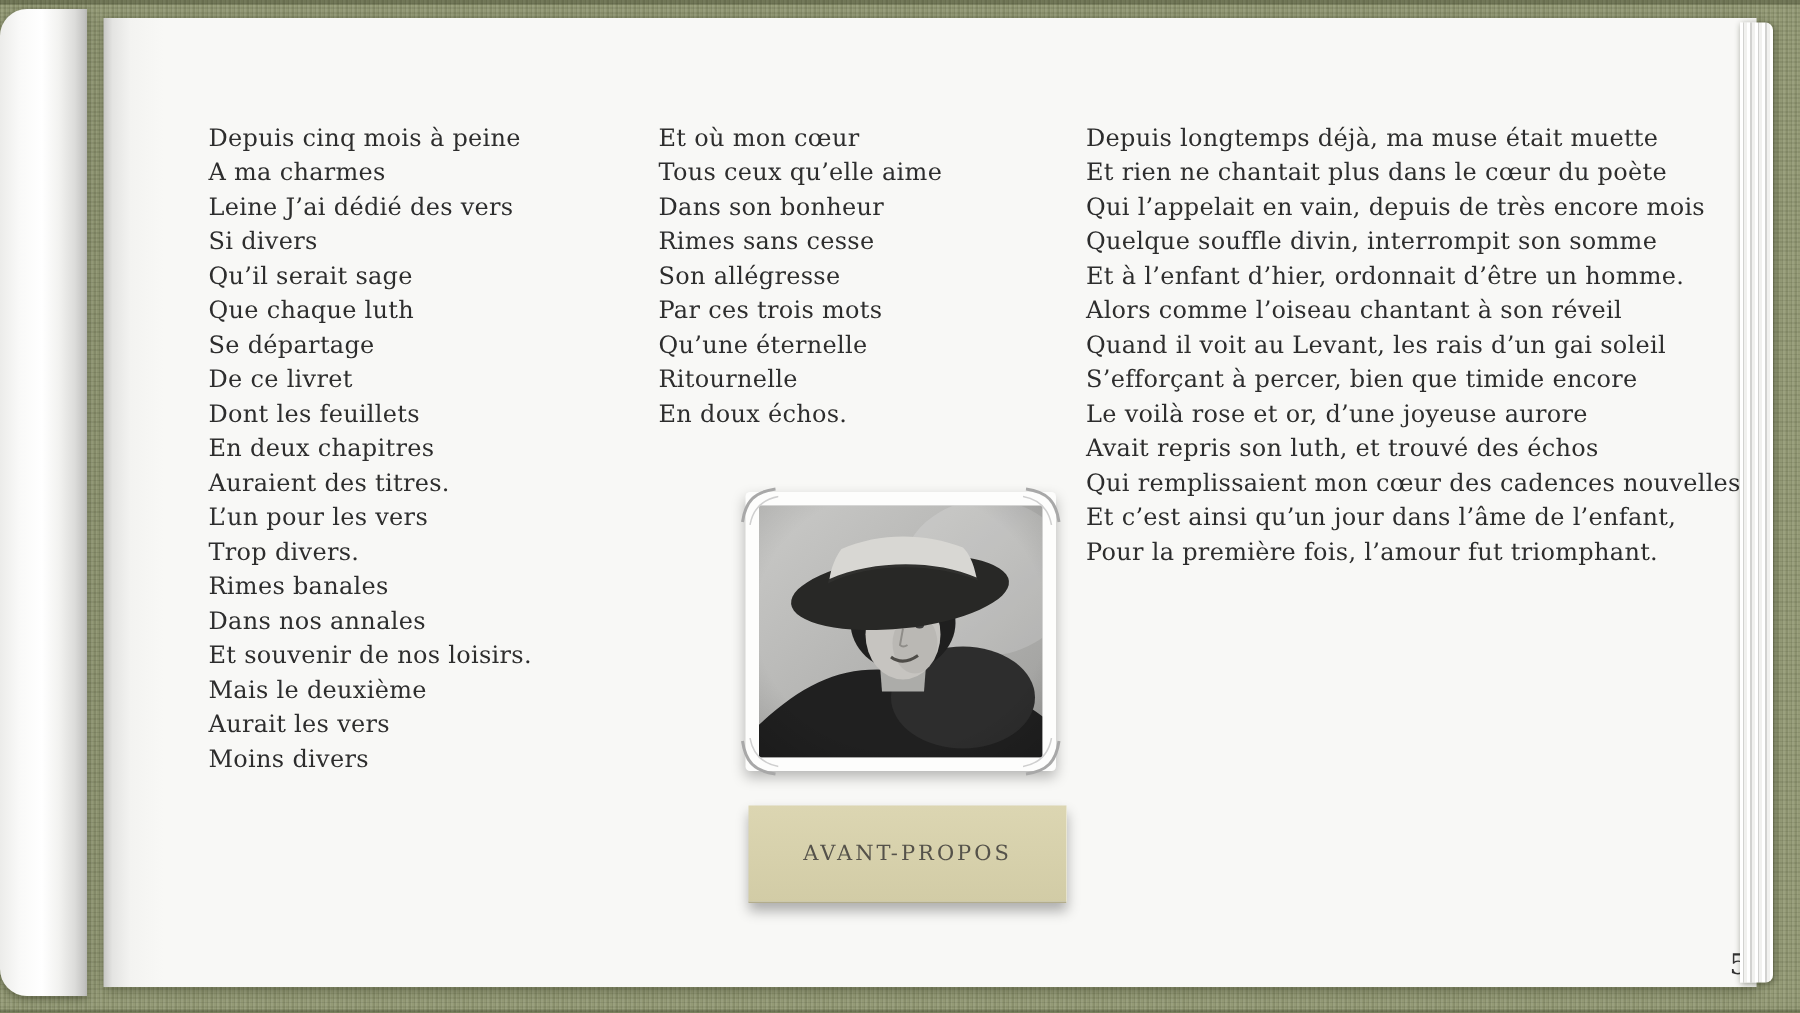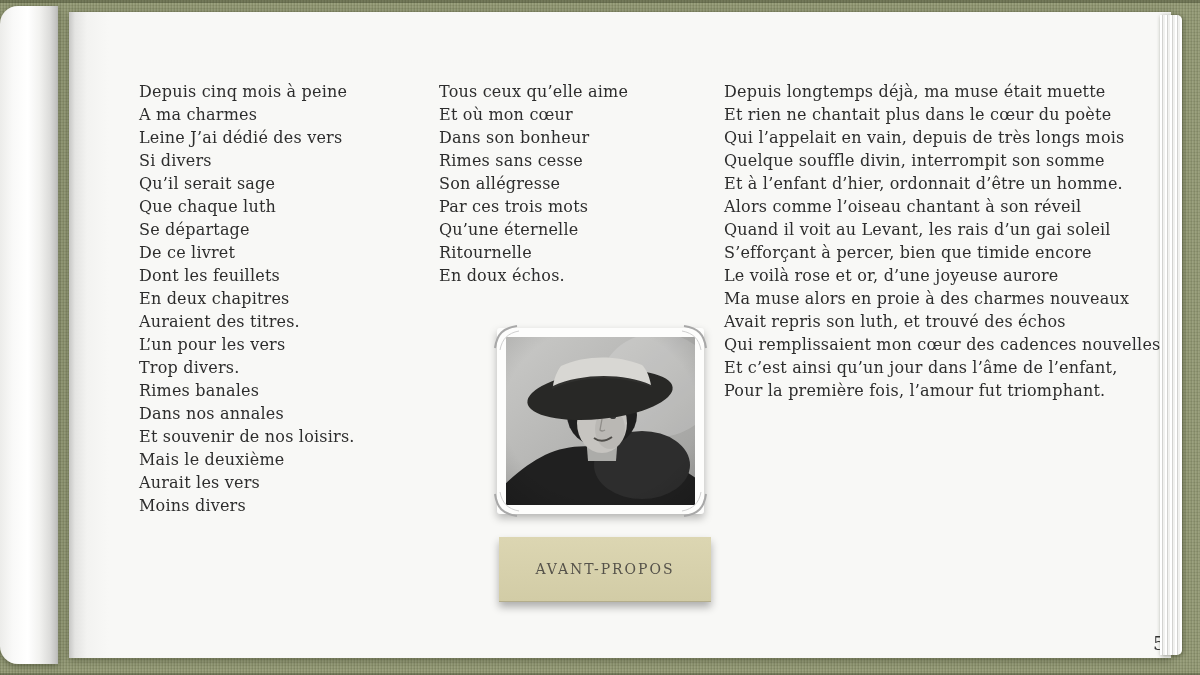--- a/index.html
+++ b/index.html
@@ -99,41 +99,40 @@
         <div class="poem-line">L’un pour les vers</div>
         <div class="poem-line">Trop divers.</div>
         <div class="poem-line">Rimes banales</div>
         <div class="poem-line">Dans nos annales</div>
         <div class="poem-line">Et souvenir de nos loisirs.</div>
         <div class="poem-line">Mais le deuxième</div>
         <div class="poem-line">Aurait les vers</div>
         <div class="poem-line">Moins divers</div>
       </div>
     <div class="poem-col col2">
+        <div class="poem-line">Et où mon cœur</div>
         <div class="poem-line">Tous ceux qu’elle aime</div>
-        <div class="poem-line">Et où mon cœur</div>
         <div class="poem-line">Dans son bonheur</div>
         <div class="poem-line">Rimes sans cesse</div>
         <div class="poem-line">Son allégresse</div>
         <div class="poem-line">Par ces trois mots</div>
         <div class="poem-line">Qu’une éternelle</div>
         <div class="poem-line">Ritournelle</div>
         <div class="poem-line">En doux échos.</div>
       </div>
     <div class="poem-col col3">
         <div class="poem-line">Depuis longtemps déjà, ma muse était muette</div>
         <div class="poem-line">Et rien ne chantait plus dans le cœur du poète</div>
-        <div class="poem-line">Qui l’appelait en vain, depuis de très longs mois</div>
+        <div class="poem-line">Qui l’appelait en vain, depuis de très encore mois</div>
         <div class="poem-line">Quelque souffle divin, interrompit son somme</div>
         <div class="poem-line">Et à l’enfant d’hier, ordonnait d’être un homme.</div>
         <div class="poem-line">Alors comme l’oiseau chantant à son réveil</div>
         <div class="poem-line">Quand il voit au Levant, les rais d’un gai soleil</div>
         <div class="poem-line">S’efforçant à percer, bien que timide encore</div>
         <div class="poem-line">Le voilà rose et or, d’une joyeuse aurore</div>
-        <div class="poem-line">Ma muse alors en proie à des charmes nouveaux</div>
         <div class="poem-line">Avait repris son luth, et trouvé des échos</div>
         <div class="poem-line">Qui remplissaient mon cœur des cadences nouvelles</div>
         <div class="poem-line">Et c’est ainsi qu’un jour dans l’âme de l’enfant,</div>
         <div class="poem-line">Pour la première fois, l’amour fut triomphant.</div>
       </div>
 
     <div class="photo-frame">
       <div class="photo-inner">
         <svg viewBox="0 0 189 168" preserveAspectRatio="none">
           <defs>

